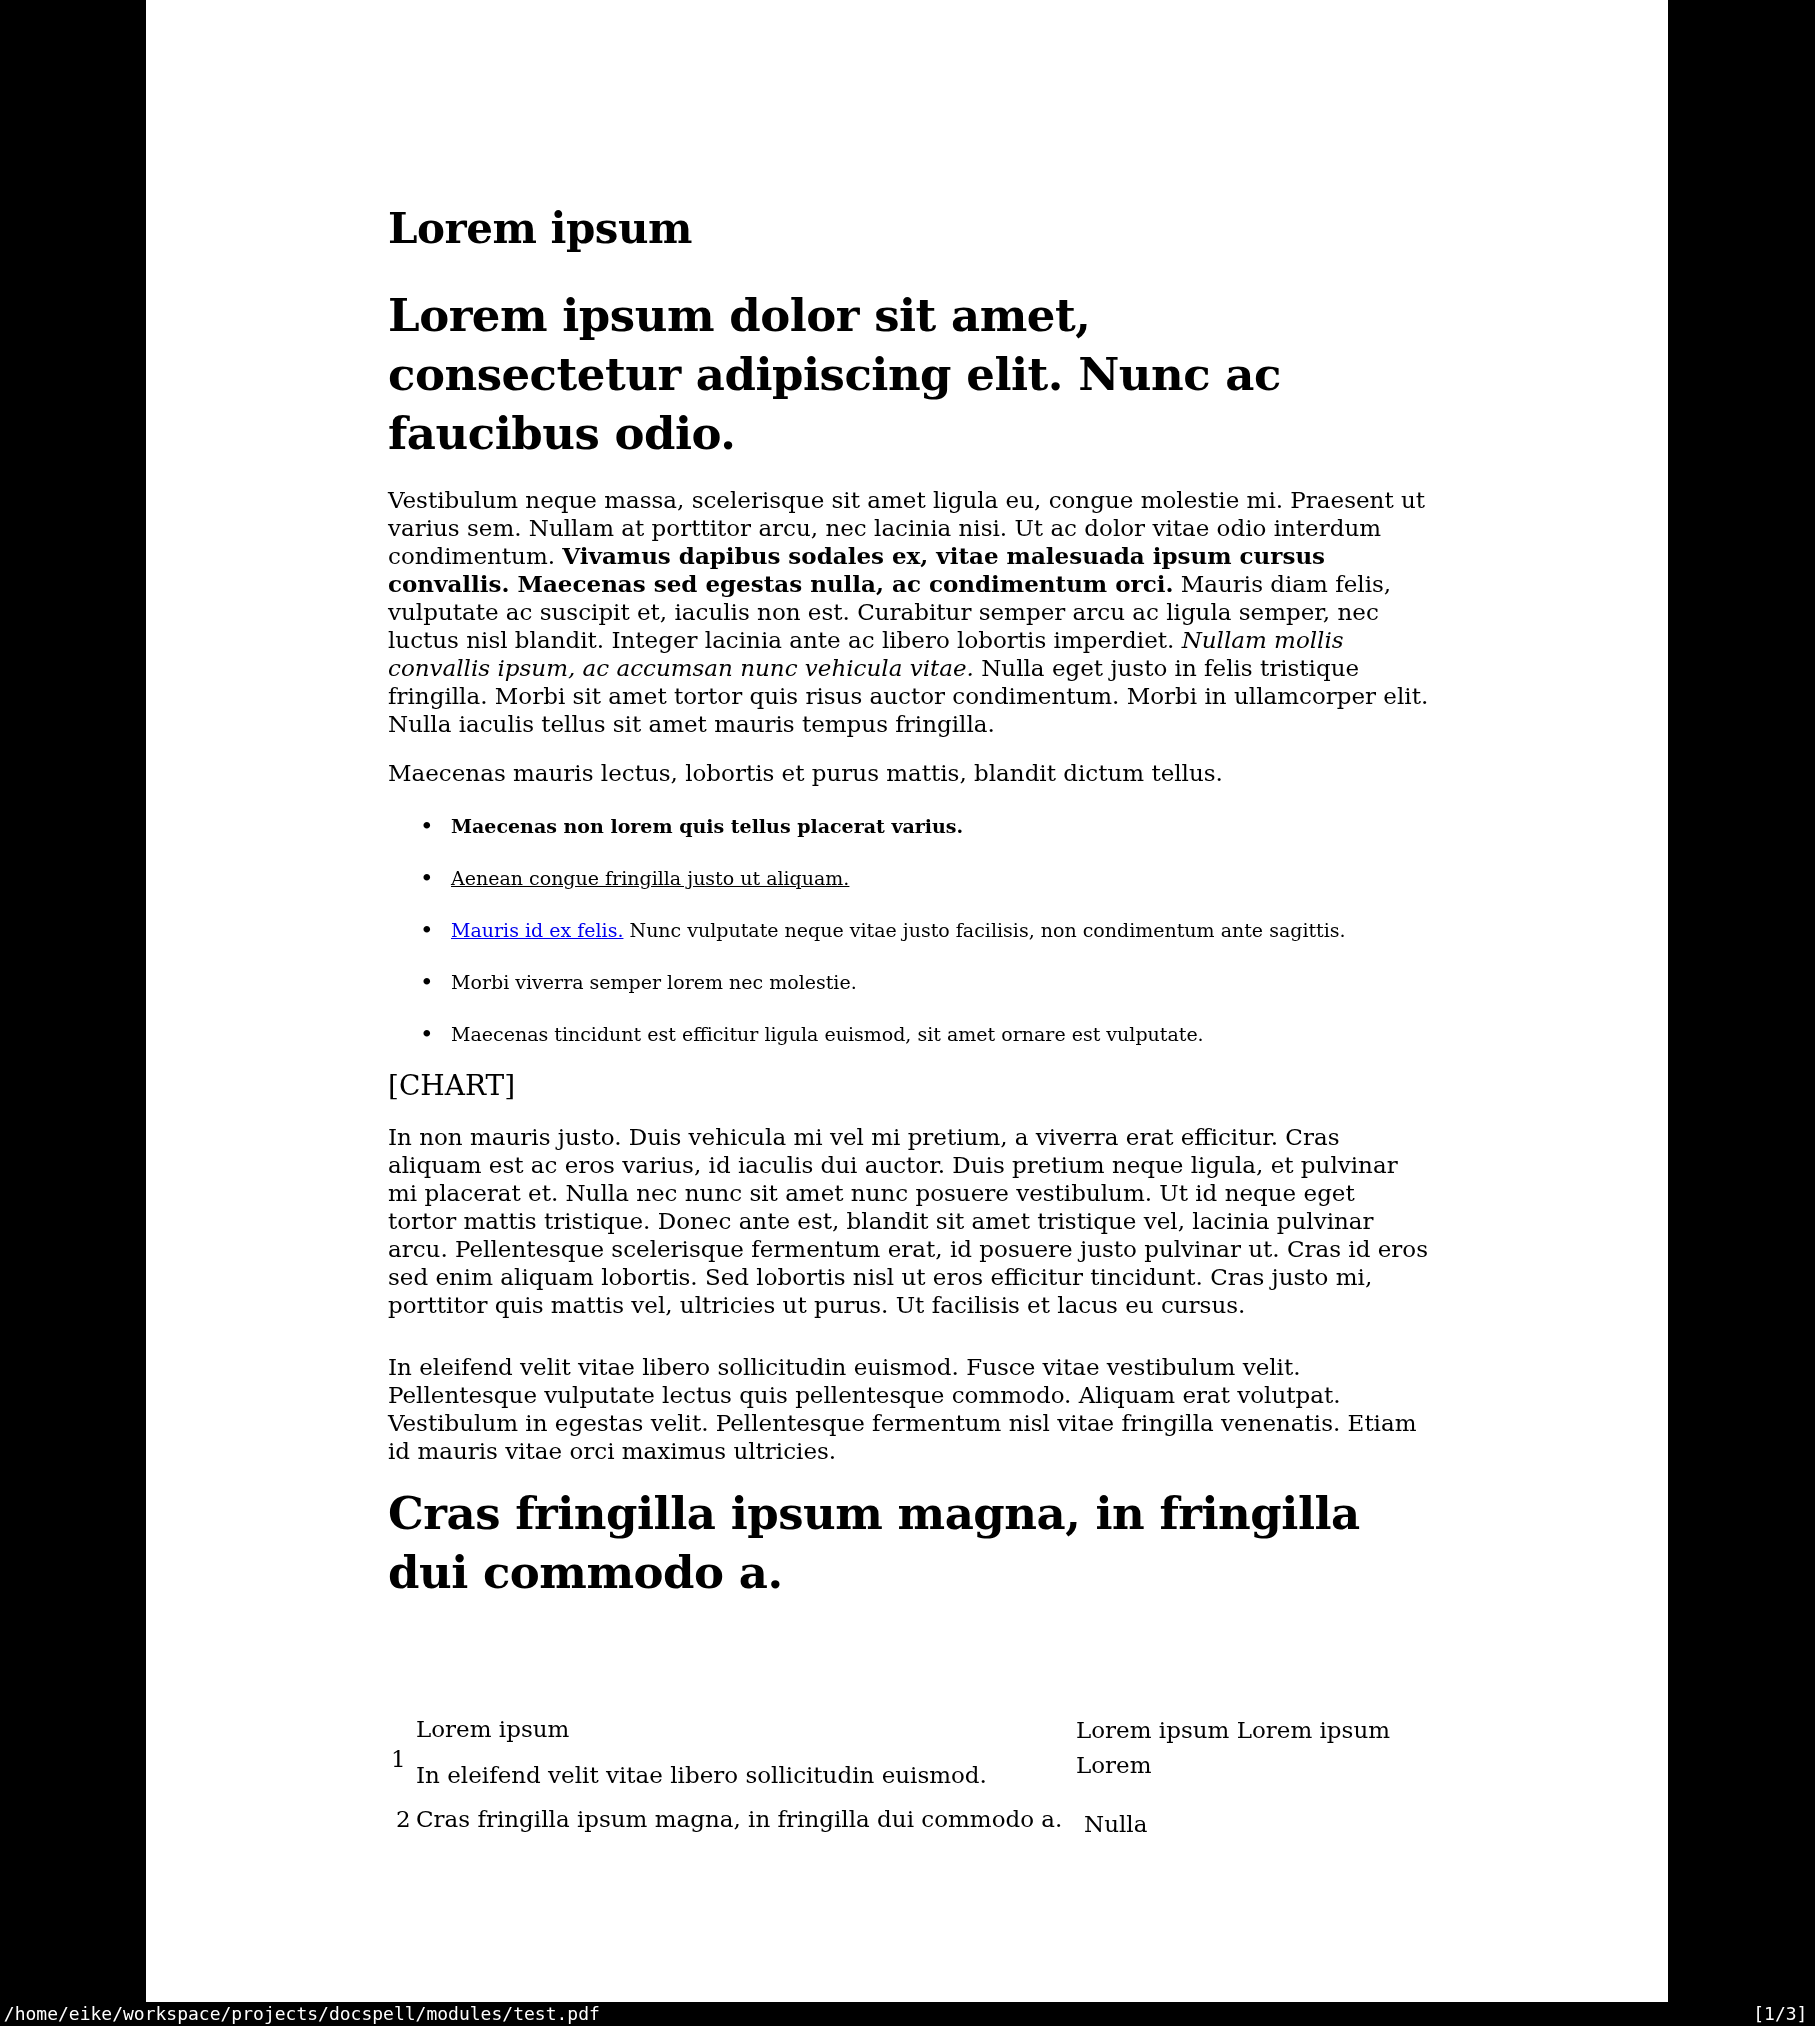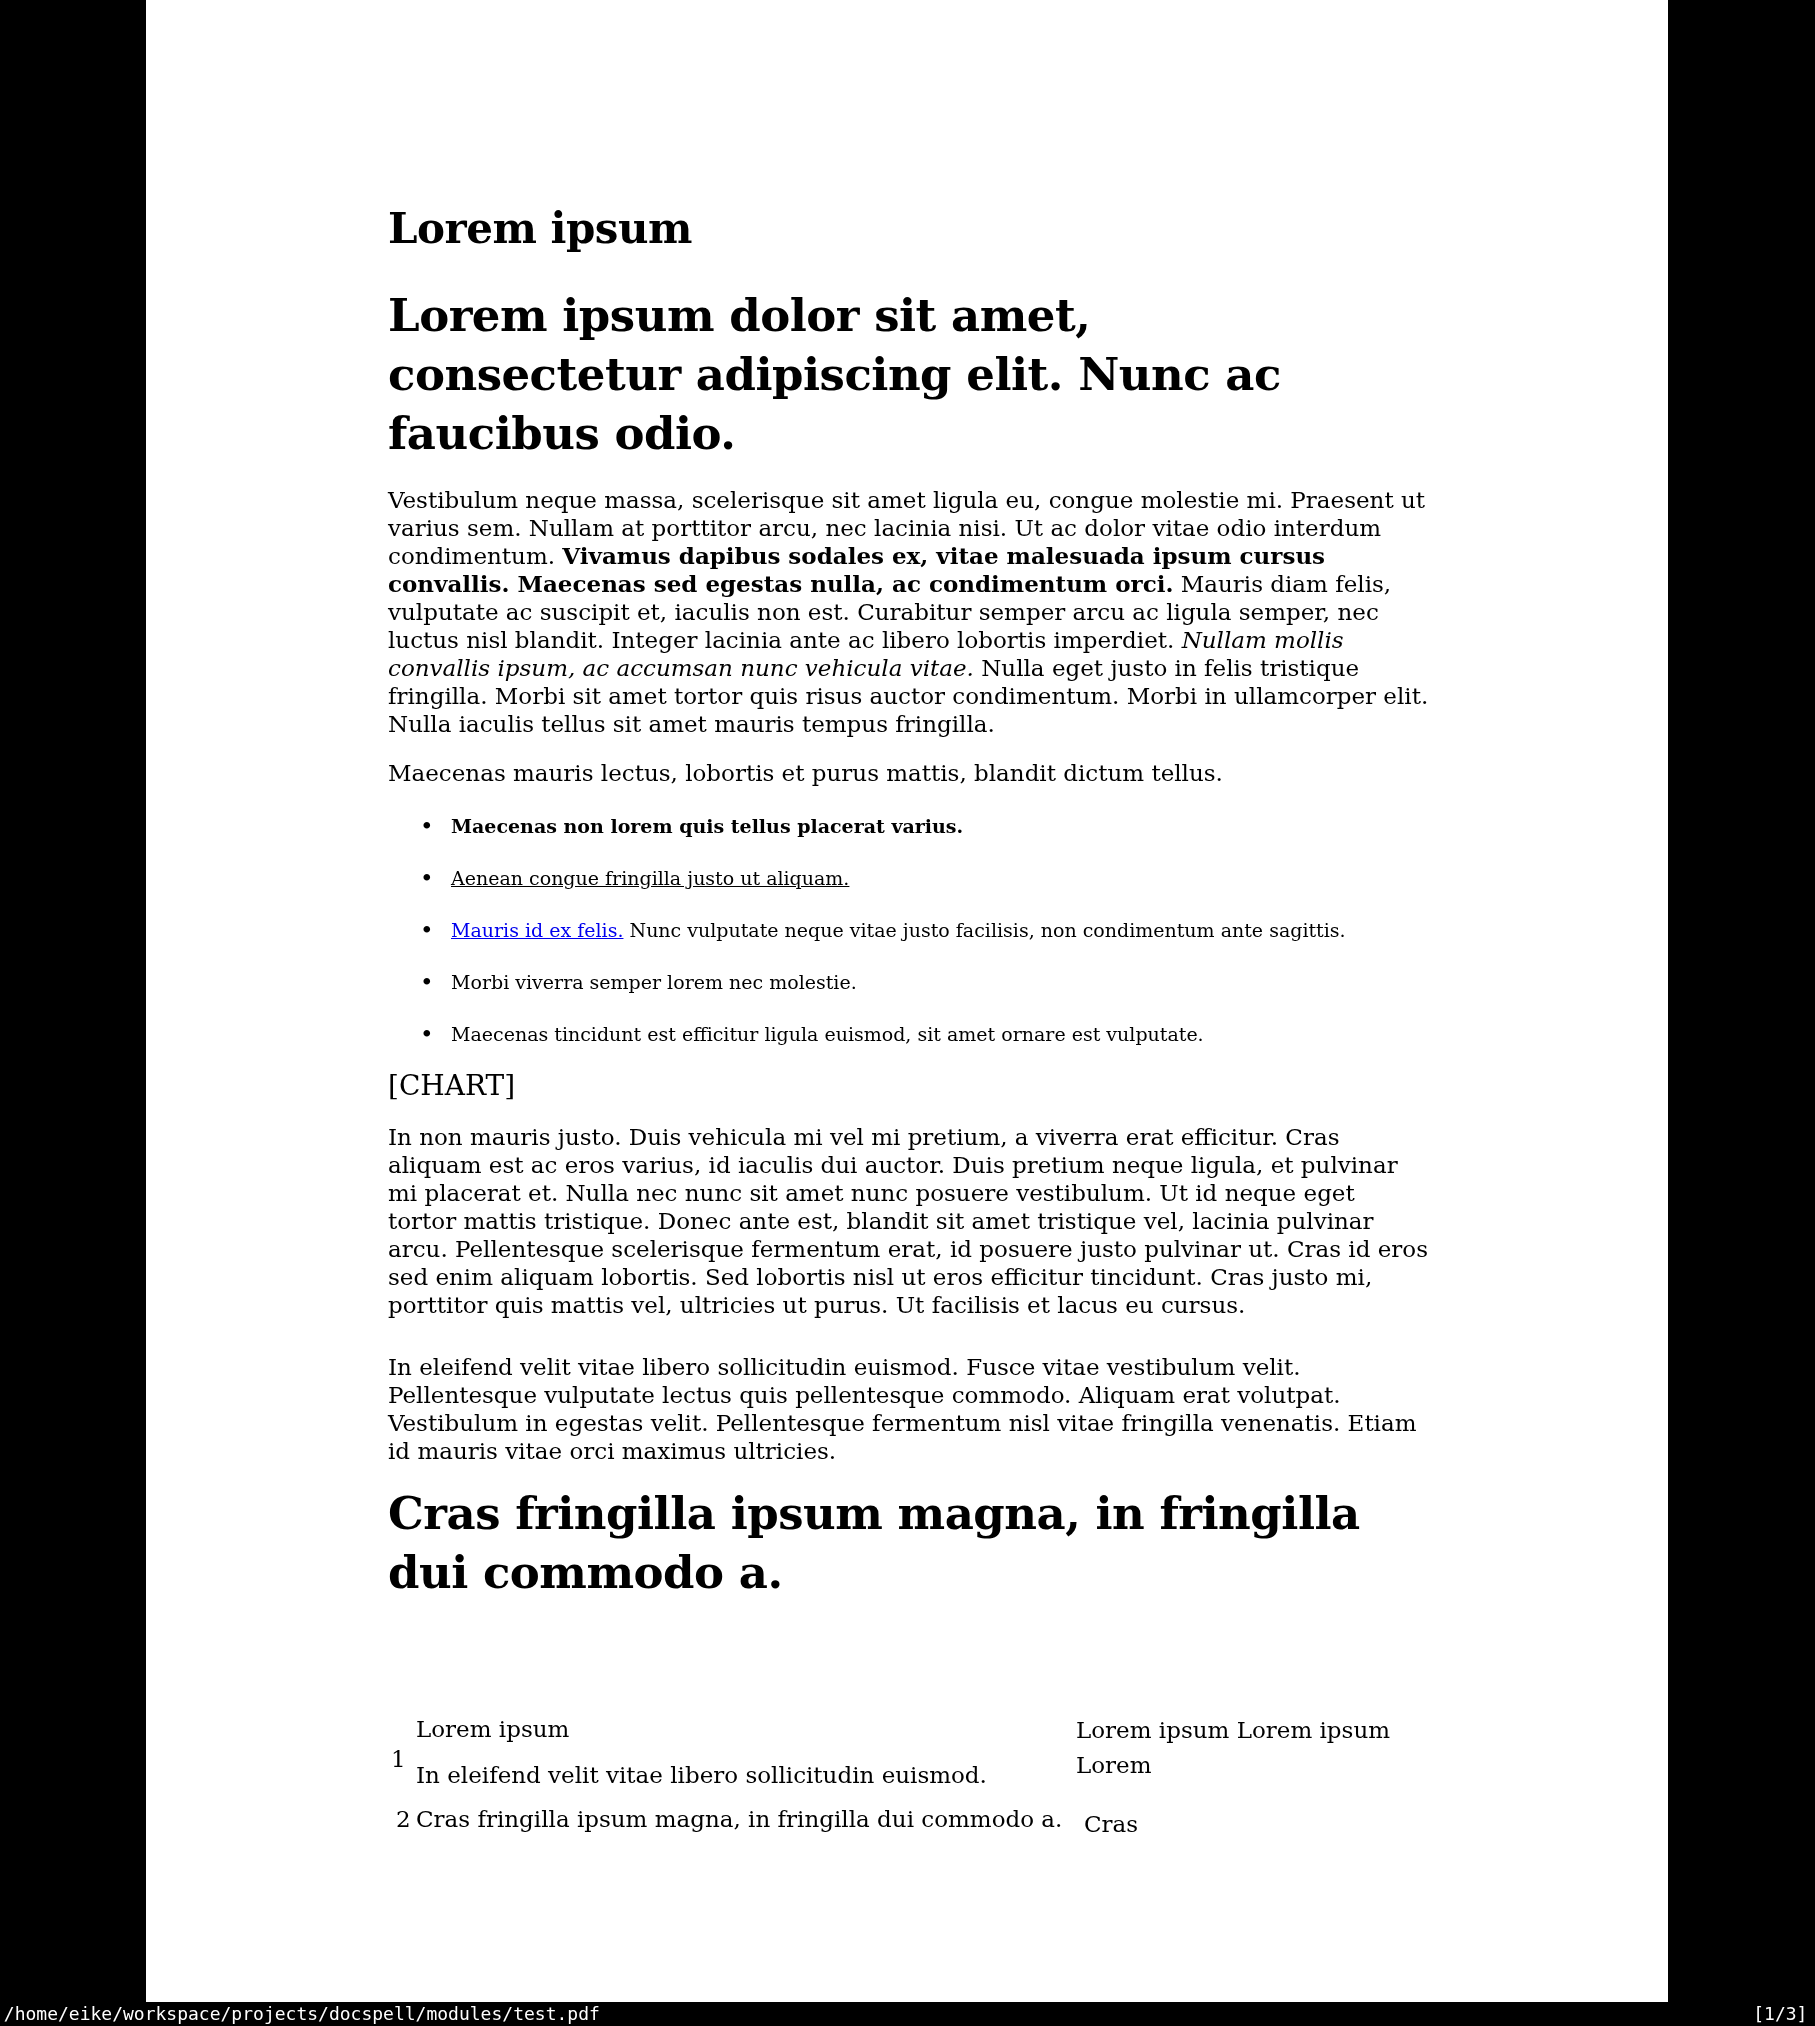--- a/index.html
+++ b/index.html
@@ -99,20 +99,20 @@
     <p class="body-par par3">In eleifend velit vitae libero sollicitudin euismod. Fusce vitae vestibulum velit. Pellentesque vulputate lectus quis pellentesque commodo. Aliquam erat volutpat. Vestibulum in egestas velit. Pellentesque fermentum nisl vitae fringilla venenatis. Etiam id mauris vitae orci maximus ultricies.</p>
     <h2 class="doc-heading section-heading">Cras fringilla ipsum magna, in fringilla dui commodo a.</h2>
   </div>
 
   <div class="doc-table-piece tbl-header-left">Lorem ipsum</div>
   <div class="doc-table-piece tbl-header-right">Lorem ipsum Lorem ipsum Lorem</div>
   <div class="doc-table-piece tbl-num-1">1</div>
   <div class="doc-table-piece tbl-row1-text">In eleifend velit vitae libero sollicitudin euismod.</div>
   <div class="doc-table-piece tbl-num-2">2</div>
   <div class="doc-table-piece tbl-row2-text">Cras fringilla ipsum magna, in fringilla dui commodo a.</div>
-  <div class="doc-table-piece tbl-row2-right">Cras</div>
+  <div class="doc-table-piece tbl-row2-right">Nulla</div>
 </div>
 
 <div class="statusbar">
   <span class="filepath">/home/eike/workspace/projects/docspell/modules/test.pdf</span>
   <span class="pageind">[1/3]</span>
 </div>
 
 
 </body></html>

